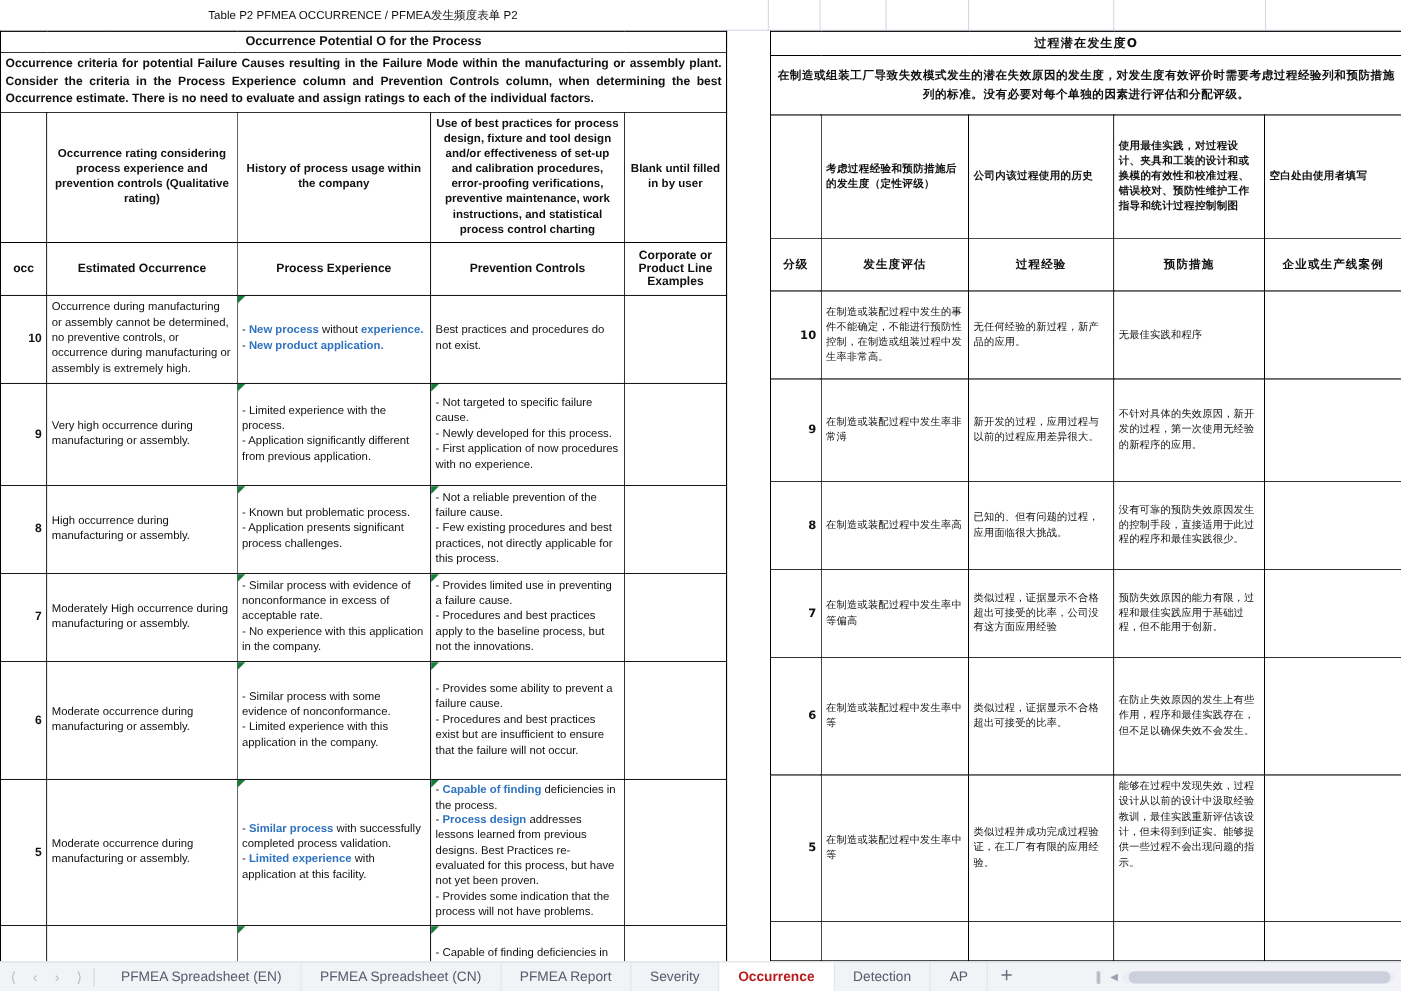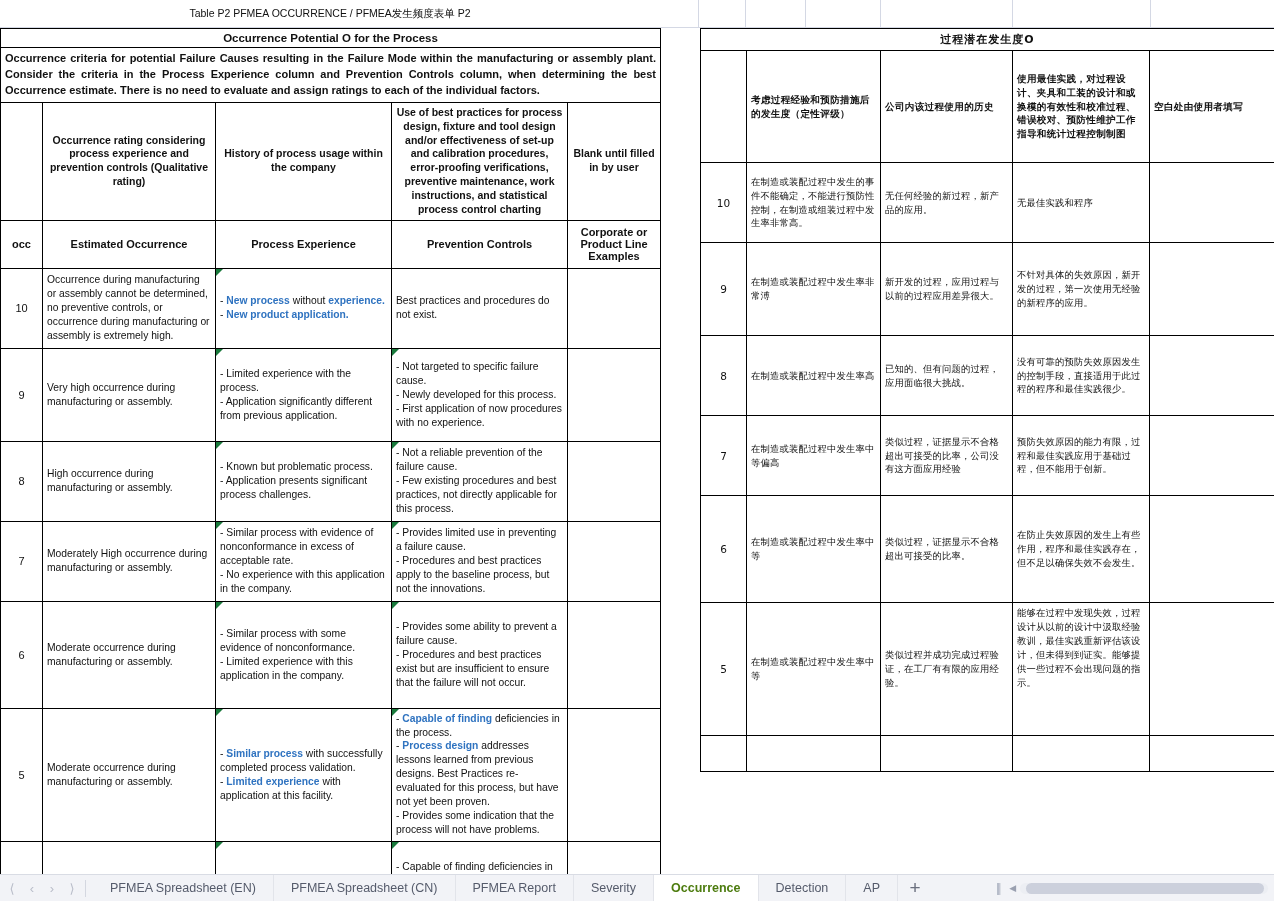--- a/index.html
+++ b/index.html
@@ -53,21 +53,21 @@
     line-height: 1.45; padding: 9px 8px;
   }
   .colhead {
     text-align: center; font-weight: bold; font-size: 10.5px;
     line-height: 1.32; vertical-align: middle;
   }
   .subhead {
     text-align: center; font-weight: bold; font-size: 11px;
     vertical-align: middle;
   }
-  .occnum { text-align: center; font-weight: normal; font-size: 11px; }
+  .occnum { text-align: right; font-weight: bold; font-size: 11px; }
   .cell { font-size: 10.3px; line-height: 1.35; vertical-align: middle; }
   .cell-top { vertical-align: middle; }
   .blue { color: #2f73c0; font-weight: bold; }
 
   
   .cn { font-family: "DejaVu Sans", sans-serif; padding-left: 30px; }
   .cn .banner { font-size: 11px; letter-spacing: 1px; }
   .cn .crit { font-size: 10.5px; text-align: center; line-height: 1.6; letter-spacing: .5px;}
   .cn .colhead { font-size: 9.6px; line-height: 1.45; text-align: left; letter-spacing: .3px; }
   .cn .colhead.ctr { text-align: center; }
@@ -110,21 +110,21 @@
   }
   .navsep { width: 1px; height: 17px; background: #d4d7e0; margin: 0 3px; }
   .tabs { display: flex; align-items: center; }
   .tab {
     display: flex; align-items: center; justify-content: center;
     padding: 0 17px; height: 27px;
     color: #555b6b; white-space: nowrap;
     border-right: 1px solid #e2e4ea;
   }
   .tab.active {
-    background: #ffffff; color: #4d7c0f; font-weight: bold;
+    background: #ffffff; color: #b91c1c; font-weight: bold;
   }
   .addbtn {
     display: flex; align-items: center; justify-content: center;
     width: 34px; height: 27px; color: #6a6f7e; font-size: 19px; font-weight: 300;
   }
   .barspacer { flex: 1; }
   .hscroll-wrap {
     display: flex; align-items: center; gap: 4px;
     padding-right: 6px; width: 284px;
   }
@@ -301,25 +301,35 @@
           <col style="width:134px">
           <col style="width:132px">
         <col style="width:137px">
           <col style="width:125px">
       </colgroup>
       <tbody>
         <tr>
           <td class="hdr banner" colspan="5">过程潜在发生度O</td>
         </tr>
         <tr>
+          <td class="hdr crit" colspan="5" style="height:54px">在制造或组装工厂导致失效模式发生的潜在失效原因的发生度，对发生度有效评价时需要考虑过程经验列和预防措施列的标准。没有必要对每个单独的因素进行评估和分配评级。</td>
+        </tr>
+        <tr>
           <td class="hdr colhead ctr" style="height:112px"></td>
           <td class="hdr colhead">考虑过程经验和预防措施后的发生度（定性评级）</td>
           <td class="hdr colhead">公司内该过程使用的历史</td>
           <td class="hdr colhead">使用最佳实践，对过程设计、夹具和工装的设计和或换模的有效性和校准过程、错误校对、预防性维护工作指导和统计过程控制制图</td>
           <td class="hdr colhead">空白处由使用者填写</td>
+        </tr>
+        <tr>
+          <td class="hdr subhead" style="height:48px">分级</td>
+          <td class="hdr subhead">发生度评估</td>
+          <td class="hdr subhead">过程经验</td>
+          <td class="hdr subhead">预防措施</td>
+          <td class="hdr subhead">企业或生产线案例</td>
         </tr>
 
         <tr>
           <td class="occnum" style="height:80px">10</td>
           <td class="cell">在制造或装配过程中发生的事件不能确定，不能进行预防性控制，在制造或组装过程中发生率非常高。</td>
           <td class="cell">无任何经验的新过程，新产品的应用。</td>
           <td class="cell">无最佳实践和程序</td>
           <td class="cell"></td>
         </tr>
         <tr>

